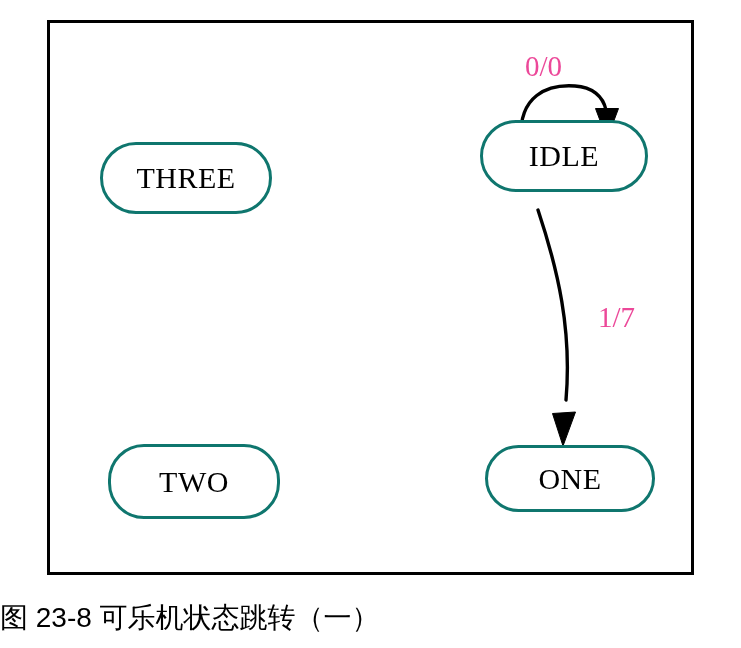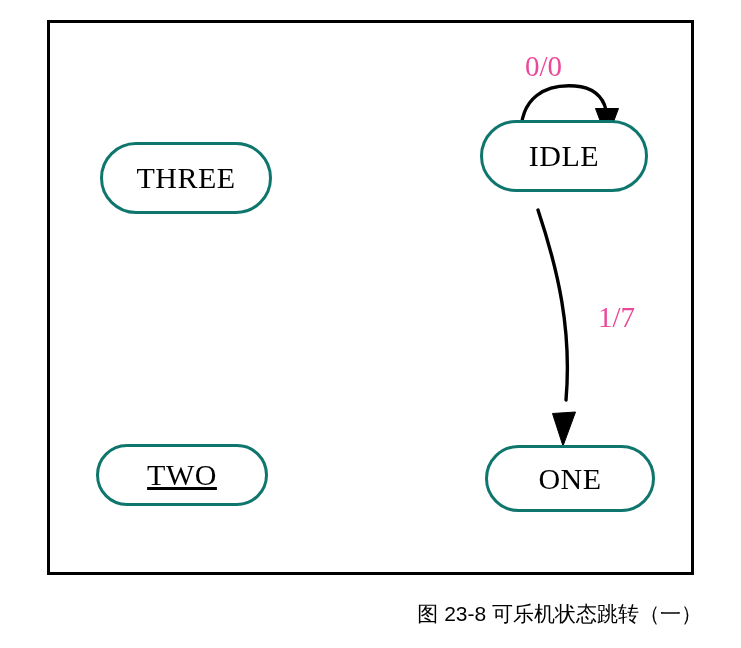--- a/index.html
+++ b/index.html
@@ -48,21 +48,21 @@
   }
   .state-label {
     font-family: "Liberation Serif", "DejaVu Serif", serif;
     font-size: 30px;
     line-height: 1;
     color: #000000;
     letter-spacing: 0.5px;
     white-space: nowrap;
   }
   #node-three { left: 100px; top: 142px; width: 172px; height: 72px; }
-  #node-two   { left: 96px; top: 444px; width: 172px; height: 62px; text-decoration: underline; }
+  #node-two   { left: 108px; top: 444px; width: 172px; height: 75px; }
   #node-idle  { left: 480px; top: 120px; width: 168px; height: 72px; }
   #node-one   { left: 485px; top: 445px; width: 170px; height: 67px; }
 
   
   .edge-label {
     position: absolute;
     font-family: "Liberation Serif", "DejaVu Serif", serif;
     font-size: 29px;
     line-height: 1;
     color: #ec4899;
@@ -71,23 +71,23 @@
   }
   #label-self-loop { left: 525px; top: 52px; }
   #label-idle-one  { left: 598px; top: 303px; }
 
   
   #figure-caption {
     position: absolute;
     left: 0;
     top: 600px;
     width: 702px;
-    text-align: right;
+    text-align: left;
     font-family: "Liberation Sans", "DejaVu Sans", sans-serif;
-    font-size: 21px;
+    font-size: 28px;
     line-height: 1.3;
     color: #000000;
     white-space: nowrap;
   }
 </style>
 </head>
 <body>
 
 <div id="page">
 

